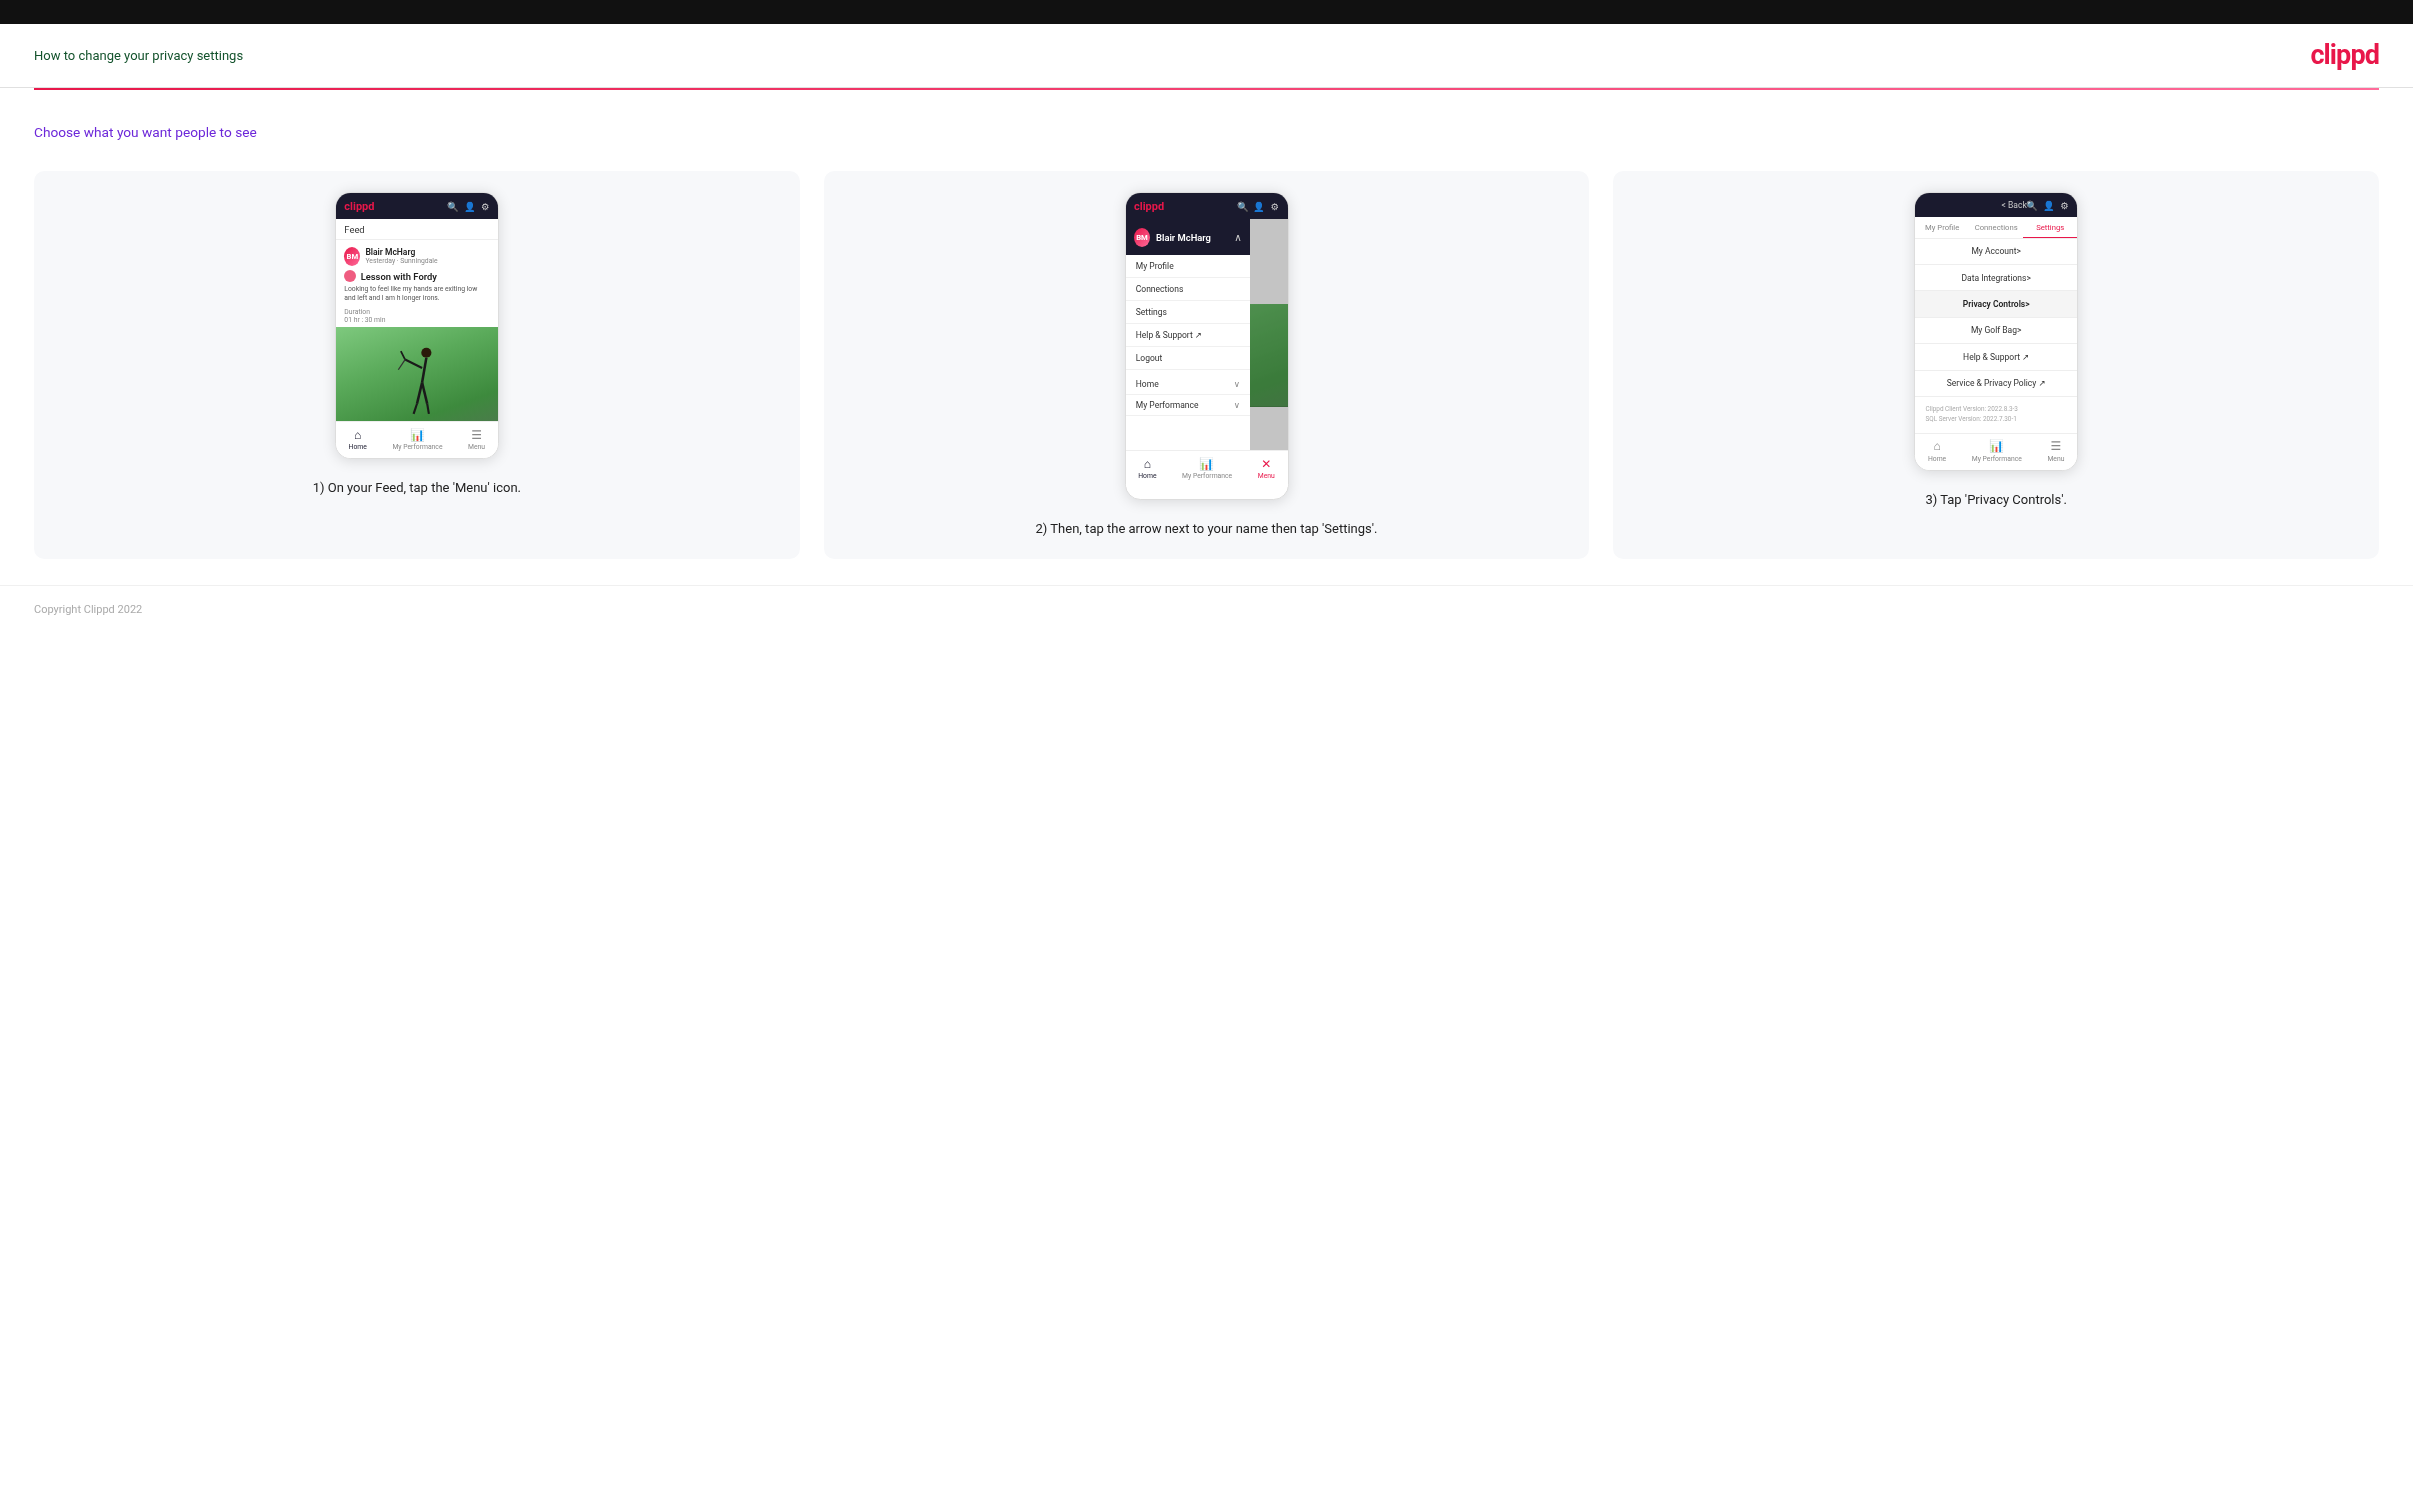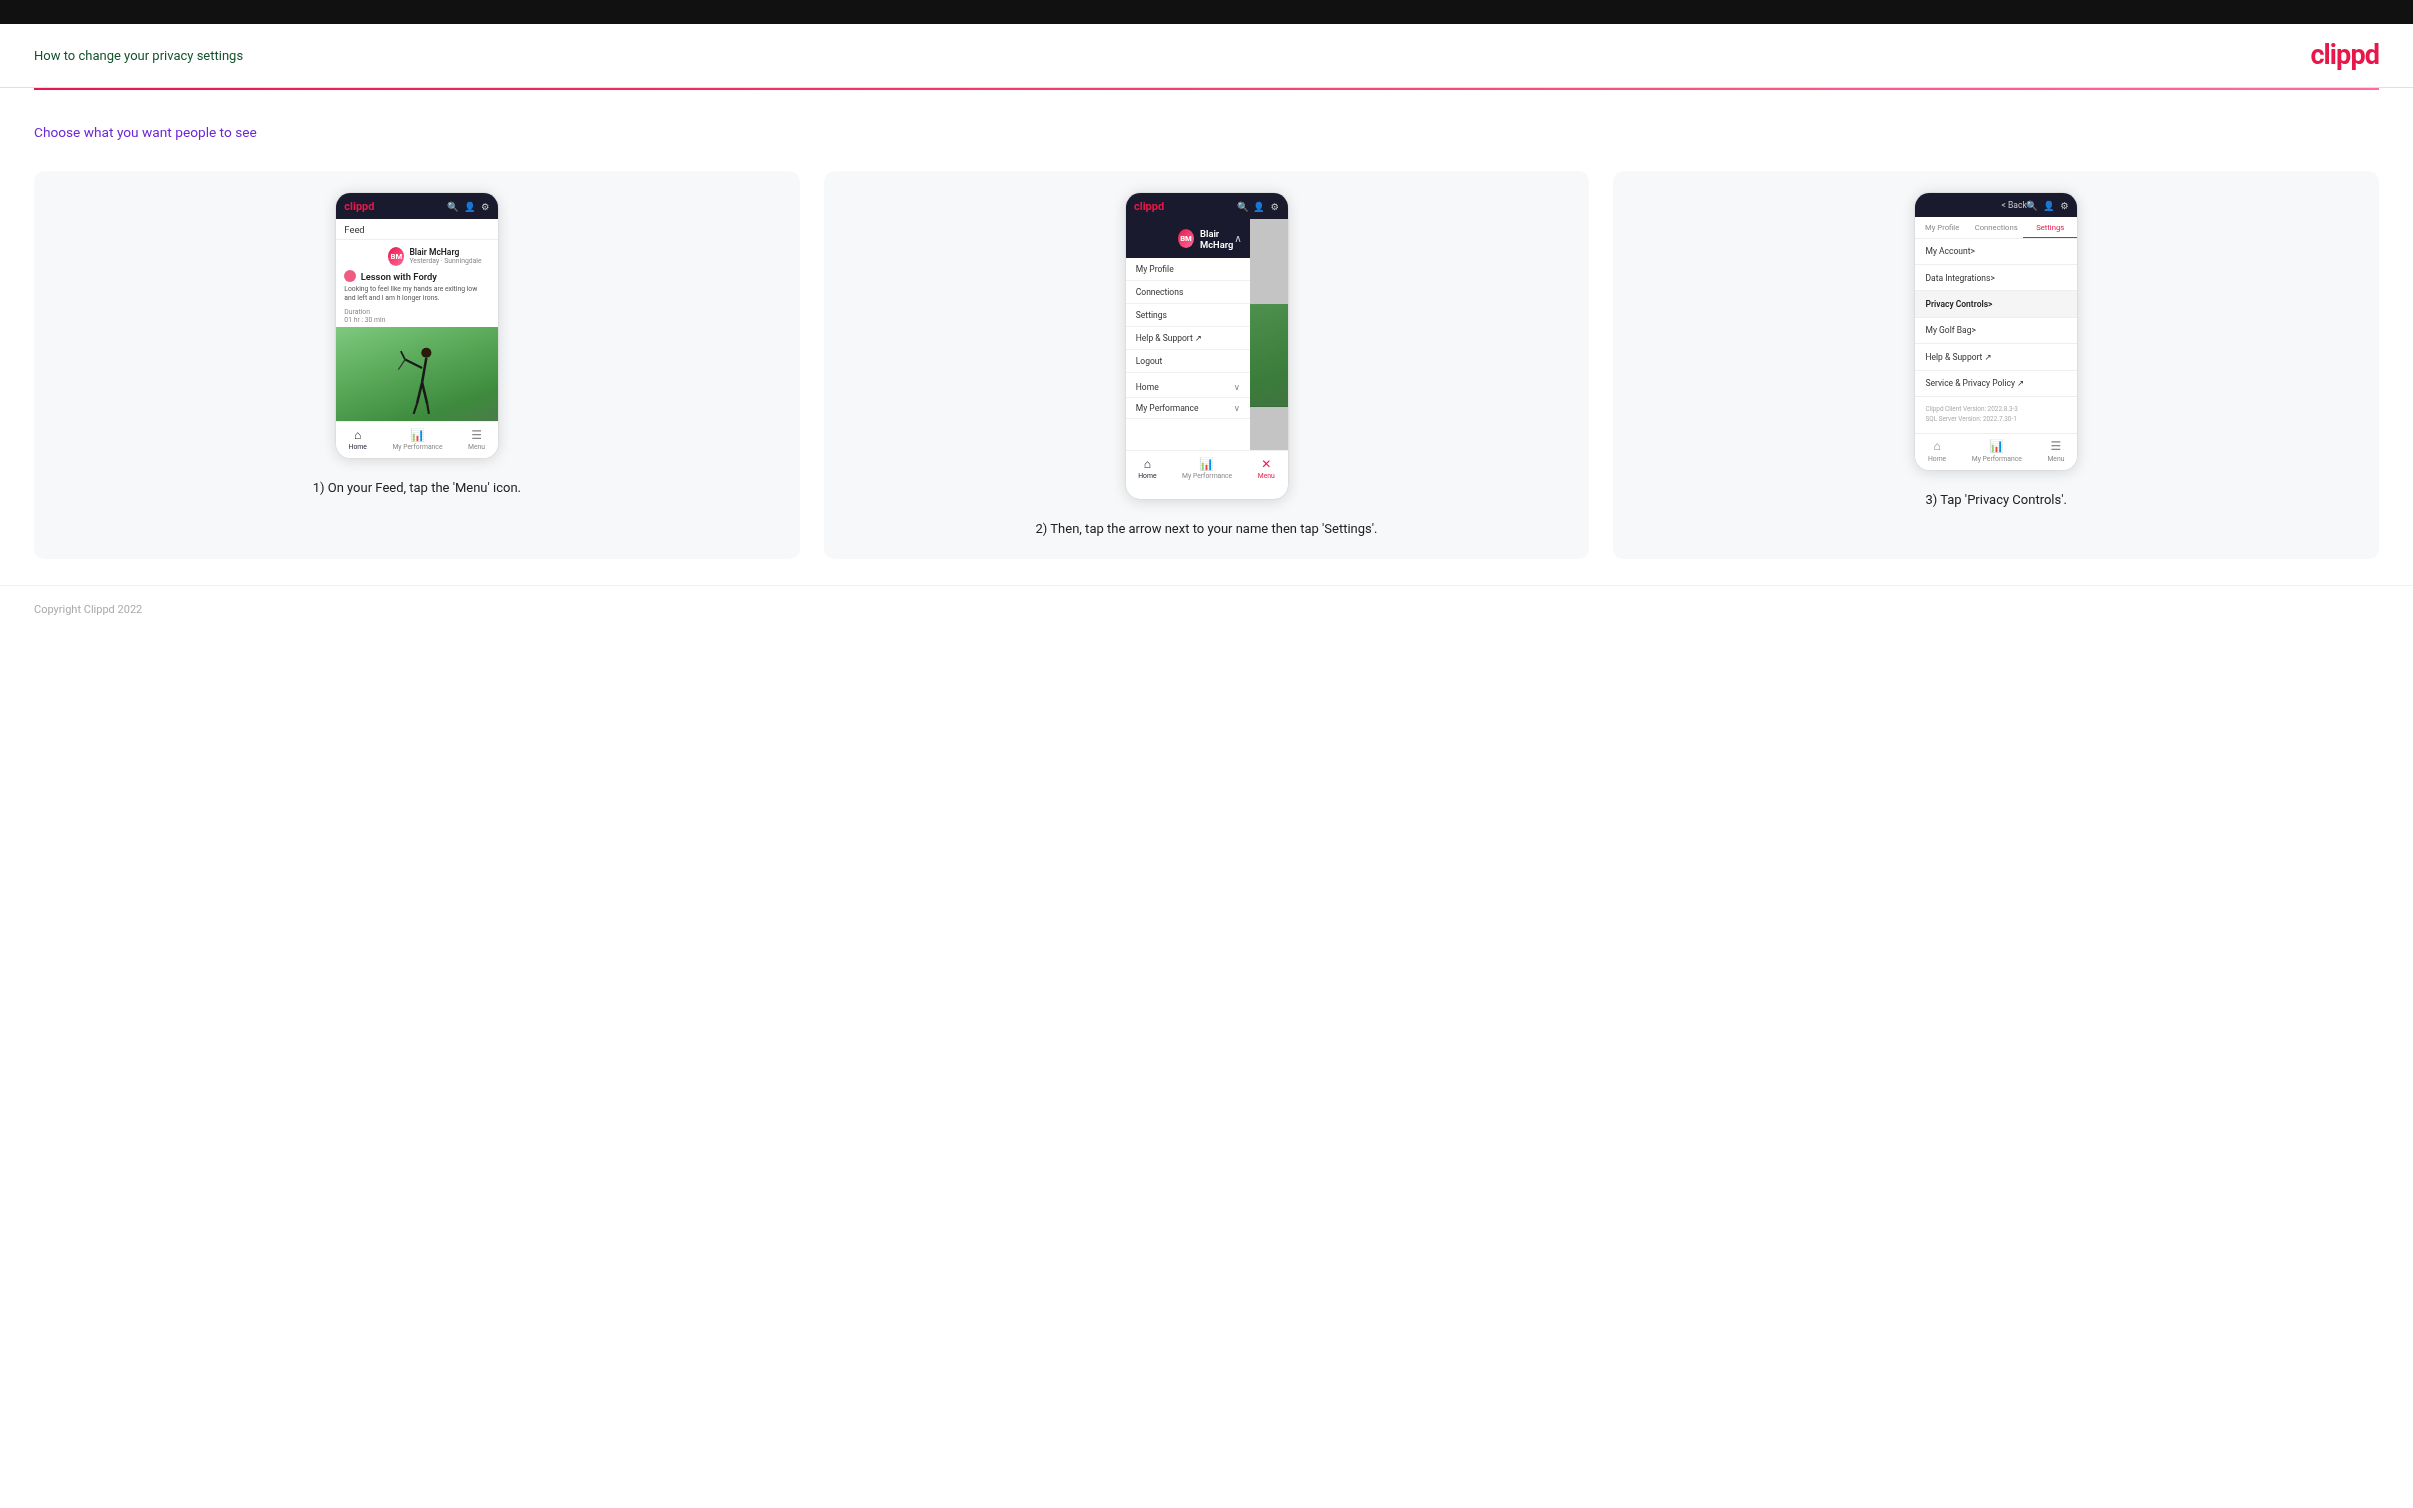--- a/index.html
+++ b/index.html
@@ -108,21 +108,20 @@
     .avatar-circle {
       width: 16px;
       height: 19px;
       border-radius: 50%;
       background: linear-gradient(135deg, #e8174a, #ff6b9a);
       display: flex; align-items: center; justify-content: center;
       color: #fff;
       font-size: 7.7px;
       font-weight: 700;
       flex-shrink: 0;
-      margin-left: 44px;
     }
     .post-name {
       font-size: 8.5px;
       font-weight: 600;
       color: #222;
     }
     .post-date {
       font-size: 6.8px;
       color: #888;
     }
@@ -249,21 +248,21 @@
       font-size: 7.7px;
       color: #888;
     }
     .phone3-tab.active {
       color: #e8174a;
       border-bottom: 1.7px solid #e8174a;
     }
     .phone3-menu-item {
       display: flex;
       align-items: center;
-      justify-content: flex-start;
+      justify-content: center;
       padding: 7.7px 10.3px;
       font-size: 8.5px;
       color: #333;
       border-bottom: 0.9px solid #eee;
     }
     .phone3-menu-item.active {
       font-weight: 600;
       color: #222;
     }
     .phone3-footer {

